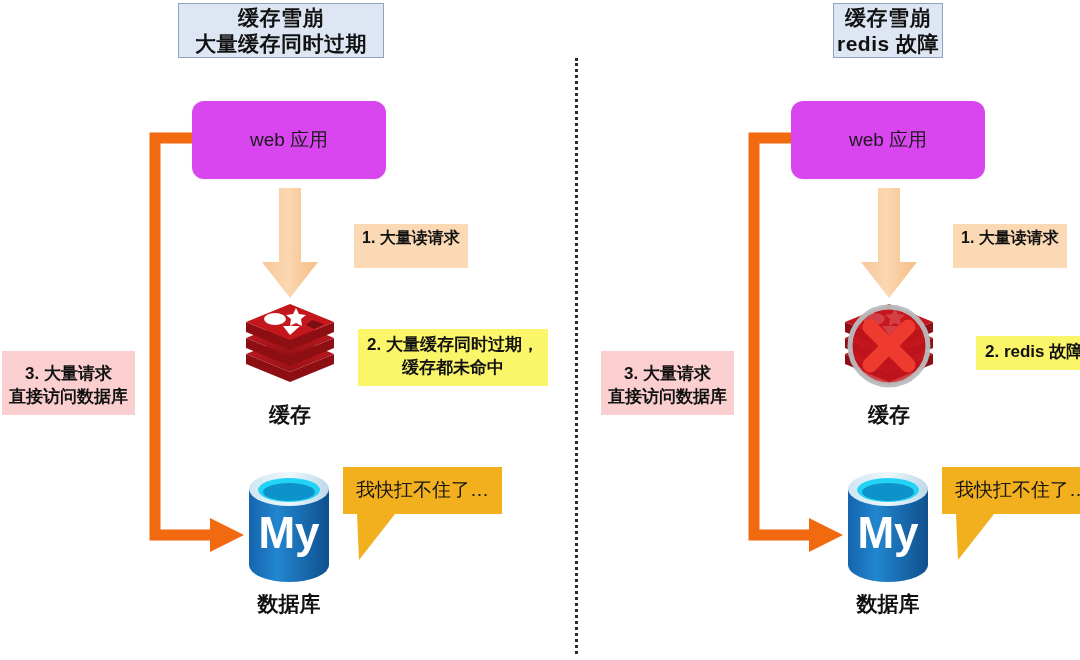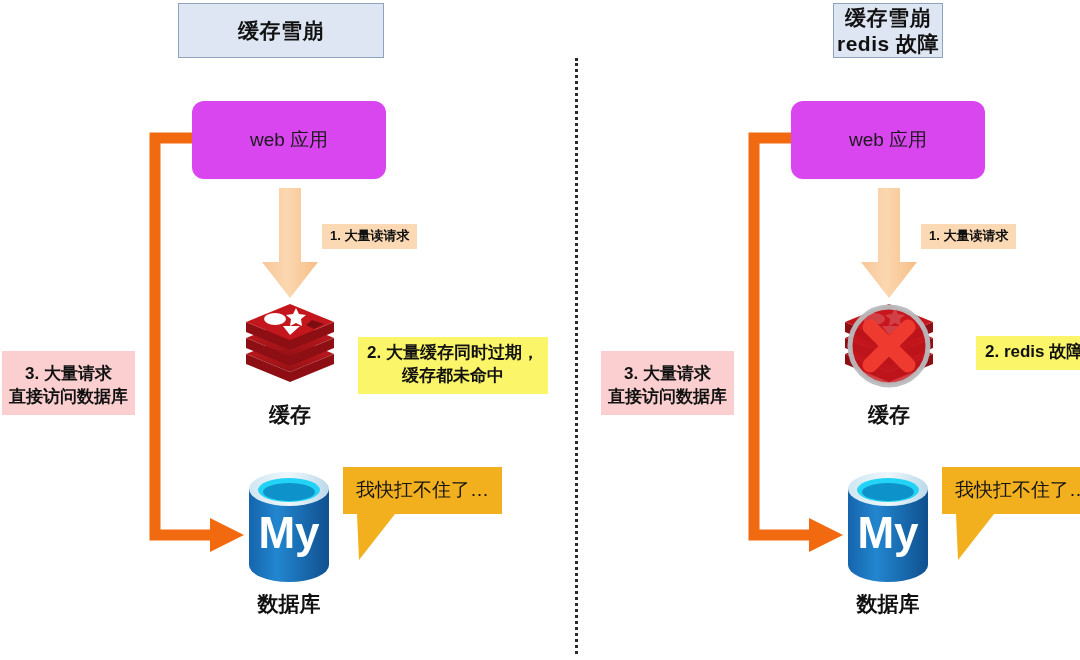--- a/index.html
+++ b/index.html
@@ -40,24 +40,25 @@
   }
 
   
   .down-arrow{position:absolute;}
   .down-arrow svg{display:block;}
 
   
   .lbl-peach{
     position:absolute;
     background:#fbd9b4;
-    color:#111;font-size:13px;font-weight:700;
-    padding:4px 8px 5px 8px;
+    color:#111;font-size:16px;font-weight:700;
+    padding:4px 8px 21px 8px;
     white-space:nowrap;
     line-height:1.2;
+    margin-left:32px;
   }
   .lbl-yellow{
     position:absolute;
     background:#fbf56a;
     color:#111;font-size:17px;font-weight:700;
     padding:5px 9px 6px 9px;
     line-height:1.35;
     text-align:center;
     white-space:nowrap;
   }
@@ -105,20 +106,21 @@
 
   <div class="divider"></div>
 
   <svg class="route">
     <path d="M 192 138 L 155 138 L 155 535 L 215 535" fill="none" stroke="#f26a0f" stroke-width="11" stroke-linejoin="miter"></path>
     <polygon points="210,518 244,535 210,552" fill="#f26a0f"></polygon>
   </svg>
 
   <div class="title-box" style="left:178px;top:3px;width:206px;height:55px;">
     <span>缓存雪崩</span>
+    <span>大量缓存同时过期</span>
   </div>
 
   <div class="webapp" style="left:192px;top:101px;width:194px;height:78px;">
     <span>web 应用</span>
   </div>
 
   <div class="down-arrow" style="left:258px;top:188px;">
     <svg width="64" height="112" viewBox="0 0 64 112">
       <defs>
         <linearGradient id="pg1" x1="0" y1="0" x2="1" y2="0">
@@ -156,21 +158,21 @@
       <ellipse cx="35" cy="21" rx="11" ry="6" fill="#ffffff"></ellipse>
       <polygon points="56,10 59,16 66,17 61,21 62,28 56,25 50,28 51,21 46,17 53,16" fill="#ffffff"></polygon>
       <polygon points="43,28 60,28 50,37" fill="#ffffff"></polygon>
       <polygon points="72,22 84,26 74,31 66,27" fill="#7c0d11"></polygon>
     </svg>
   </div>
   <div class="caption" style="left:240px;top:401px;width:100px;">
     <span>缓存</span>
   </div>
 
-  <div class="lbl-yellow" style="left:358px;top:337px;">
+  <div class="lbl-yellow" style="left:358px;top:329px;">
     <span>2. 大量缓存同时过期，</span>
     <span>缓存都未命中</span>
   </div>
 
   <div class="lbl-pink" style="left:2px;top:351px;">
     <span>3. 大量请求</span>
     <span>直接访问数据库</span>
   </div>
 
   <div class="icon-wrap" style="left:243px;top:470px;">

